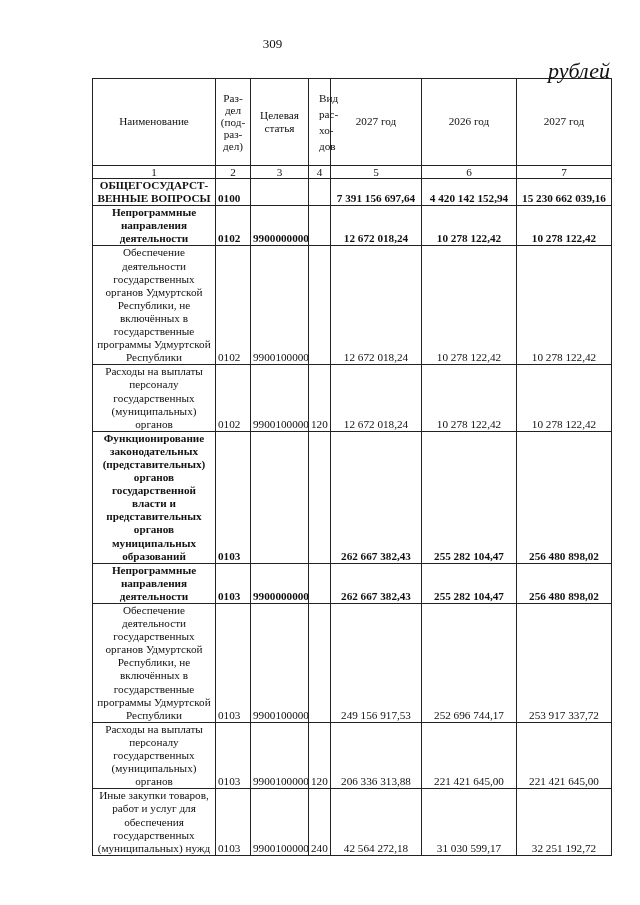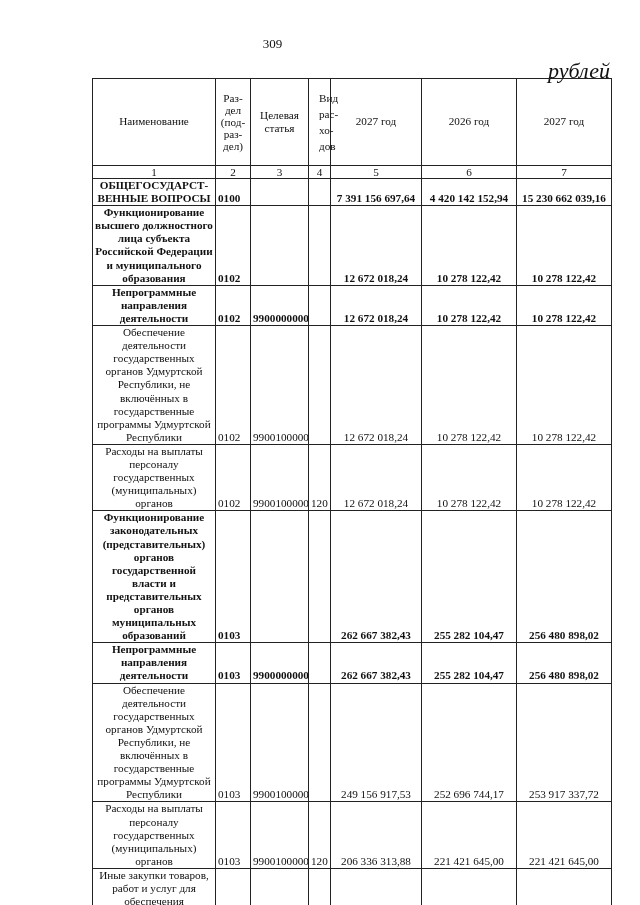--- a/index.html
+++ b/index.html
@@ -56,29 +56,20 @@
   </thead>
   <tbody id="tbody">
       <tr class="bold">
     <td class="name">ОБЩЕГОСУДАРСТ-ВЕННЫЕ ВОПРОСЫ</td>
     <td class="code">0100</td>
     <td class="code"></td>
     <td class="code"></td>
     <td class="amt">7 391 156 697,64</td>
     <td class="amt">4 420 142 152,94</td>
     <td class="amt">15 230 662 039,16</td>
-  </tr>
-      <tr class="bold">
-    <td class="name">Функционирование высшего должностного лица субъекта Российской Федерации и муниципального образования</td>
-    <td class="code">0102</td>
-    <td class="code"></td>
-    <td class="code"></td>
-    <td class="amt">12 672 018,24</td>
-    <td class="amt">10 278 122,42</td>
-    <td class="amt">10 278 122,42</td>
   </tr>
       <tr class="bold">
     <td class="name">Непрограммные направления деятельности</td>
     <td class="code">0102</td>
     <td class="code">9900000000</td>
     <td class="code"></td>
     <td class="amt">12 672 018,24</td>
     <td class="amt">10 278 122,42</td>
     <td class="amt">10 278 122,42</td>
   </tr>

